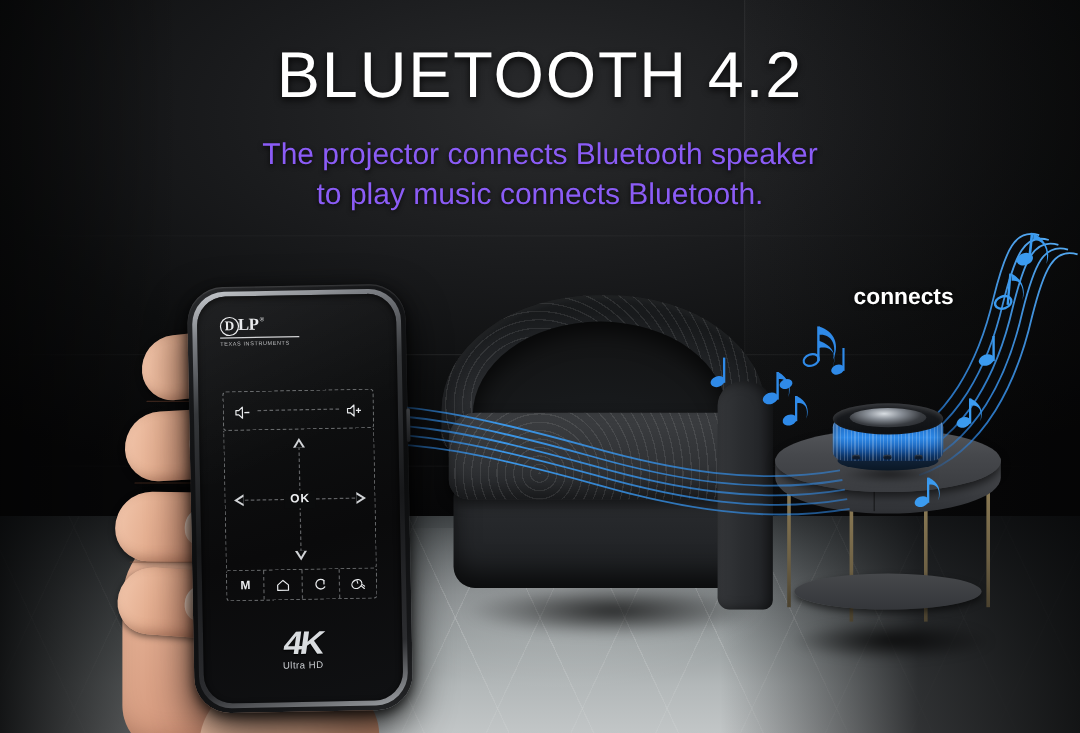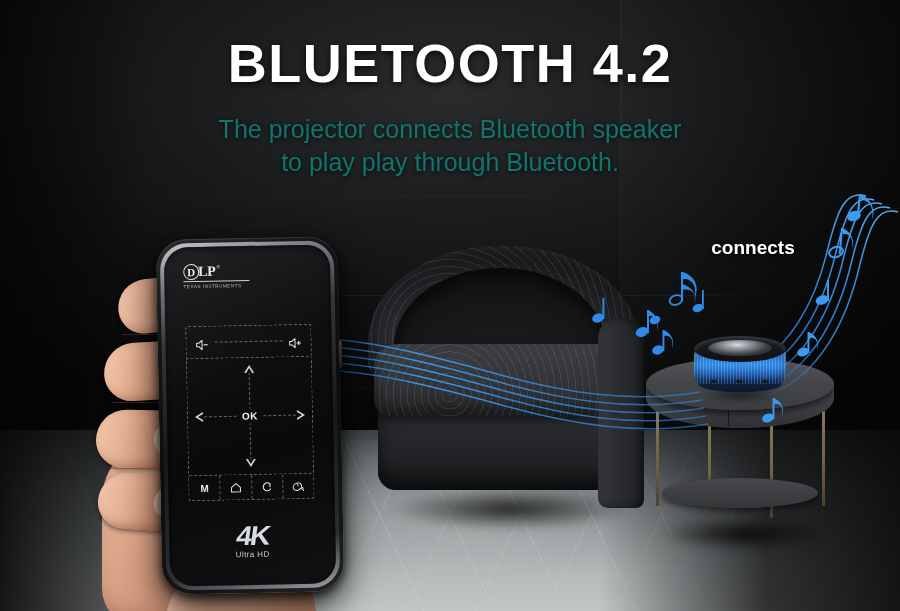--- a/index.html
+++ b/index.html
@@ -365,26 +365,26 @@
     transform:skewX(-9deg) scaleX(1.05);
     text-shadow:0 1px 1px rgba(0,0,0,.8);
   }
   .ultrahd {
     font-size:8px; color:#c9ccd0; letter-spacing:.4px; margin-top:1px;
   }
 
   
   .headline {
     position:absolute; left:0; right:0; top:36px; text-align:center;
-    font-size:54px; font-weight:bold; color:#fff; letter-spacing:1.5px;
+    font-size:54px; font-weight:normal; color:#fff; letter-spacing:1.5px;
     line-height:1; text-shadow:0 2px 6px rgba(0,0,0,.8);
   }
   .subline {
     position:absolute; left:0; right:0; top:113px; text-align:center;
-    font-size:25px; color:#0f766e; line-height:1.32; font-weight:normal;
+    font-size:25px; color:#8b5cf6; line-height:1.32; font-weight:normal;
     text-shadow:0 1px 4px rgba(0,0,0,.8);
   }
   .bt-label {
     position:absolute; left:690px; top:236px; width:126px; text-align:center;
     font-size:19px; font-weight:bold; color:#fff; line-height:1.25;
     text-shadow:0 1px 4px rgba(0,0,0,.85);
   }
 </style>
 </head>
 <body>
@@ -637,19 +637,19 @@
         <div class="ultrahd">Ultra HD</div>
       </div>
 
       <div class="dev-gloss"></div>
     </div>
   </div>
 
   <div class="headline">BLUETOOTH 4.2</div>
   <div class="subline">
     <div>The projector connects Bluetooth speaker</div>
-    <div>to play play through Bluetooth.</div>
+    <div>to play music connects Bluetooth.</div>
   </div>
   <div class="bt-label">
     <div>connects</div>
   </div>
 
 </div>
 
 </body></html>

